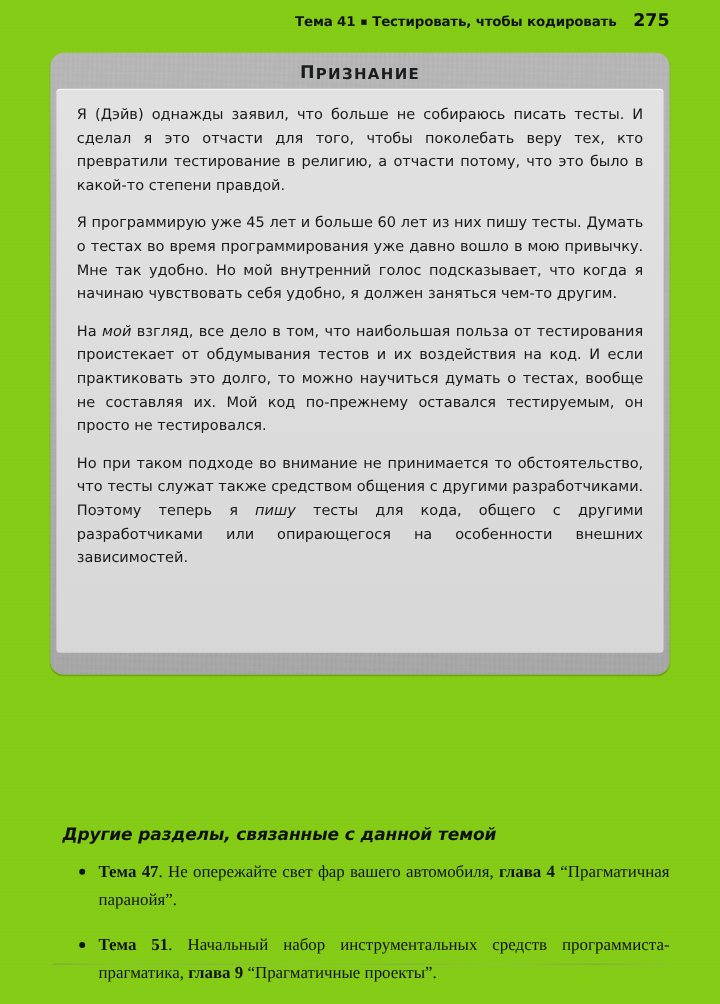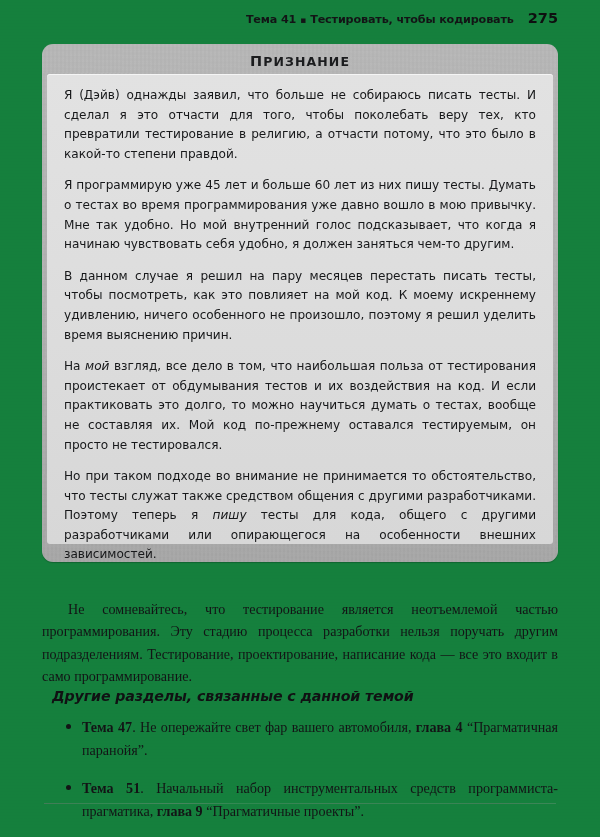--- a/index.html
+++ b/index.html
@@ -4,21 +4,21 @@
 <style>
   html, body {
     margin: 0;
     padding: 0;
     background: #ffffff;
   }
   .page {
     position: relative;
     width: 600px;
     height: 837px;
-    background: #15803d;
+    background: #84cc16;
     overflow: hidden;
     font-family: "Liberation Serif", "DejaVu Serif", serif;
     color: #17181a;
   }
 
   
   .running-head {
     position: absolute;
     top: 10px;
     left: 42px;
@@ -221,30 +221,26 @@
   </div>
 
   <div class="callout">
     <div class="callout-title">
         <span class="cap">П</span>
         <span>ризнание</span>
       </div>
     <div class="callout-body">
       <p>Я (Дэйв) однажды заявил, что больше не собираюсь писать тесты. И сделал я это отчасти для того, чтобы поколебать веру тех, кто превратили тестирование в религию, а отчасти потому, что это было в какой-то степени правдой.</p>
       <p>Я программирую уже 45 лет и больше 60 лет из них пишу тесты. Думать о тестах во время программирования уже давно вошло в мою привычку. Мне так удобно. Но мой внутренний голос подсказывает, что когда я начинаю чувствовать себя удобно, я должен заняться чем-то другим.</p>
-      <p>В данном случае я решил на пару месяцев перестать писать тесты, чтобы посмотреть, как это повлияет на мой код. К моему искреннему удивлению, ничего особенного не произошло, поэтому я решил уделить время выяснению причин.</p>
       <p><span>На </span><i>мой</i><span> взгляд, все дело в том, что наибольшая польза от тестирования проистекает от обдумывания тестов и их воздействия на код. И если практиковать это долго, то можно научиться думать о тестах, вообще не составляя их. Мой код по-прежнему оставался тестируемым, он просто не тестировался.</span></p>
       <p><span>Но при таком подходе во внимание не принимается то обстоятельство, что тесты служат также средством общения с другими разработчиками. Поэтому теперь я </span><i>пишу</i><span> тесты для кода, общего с другими разработчиками или опирающегося на особенности внешних зависимостей.</span></p>
 
     </div>
   </div>
 
-  <div class="body-text">
-    <p>Не сомневайтесь, что тестирование является неотъемлемой частью программирования. Эту стадию процесса разработки нельзя поручать другим подразделениям. Тестирование, проектирование, написание кода — все это входит в само программирование.</p>
-  </div>
 
   <div class="section-heading">Другие разделы, связанные с данной темой</div>
 
   <ul class="related-list">
     <li>
       <span class="bullet"></span>
       <b>Тема 47</b><span>. Не опережайте свет фар вашего автомобиля, </span><b>глава 4</b><span> “Прагматичная паранойя”.</span>
     </li>
     <li>
       <span class="bullet"></span>

